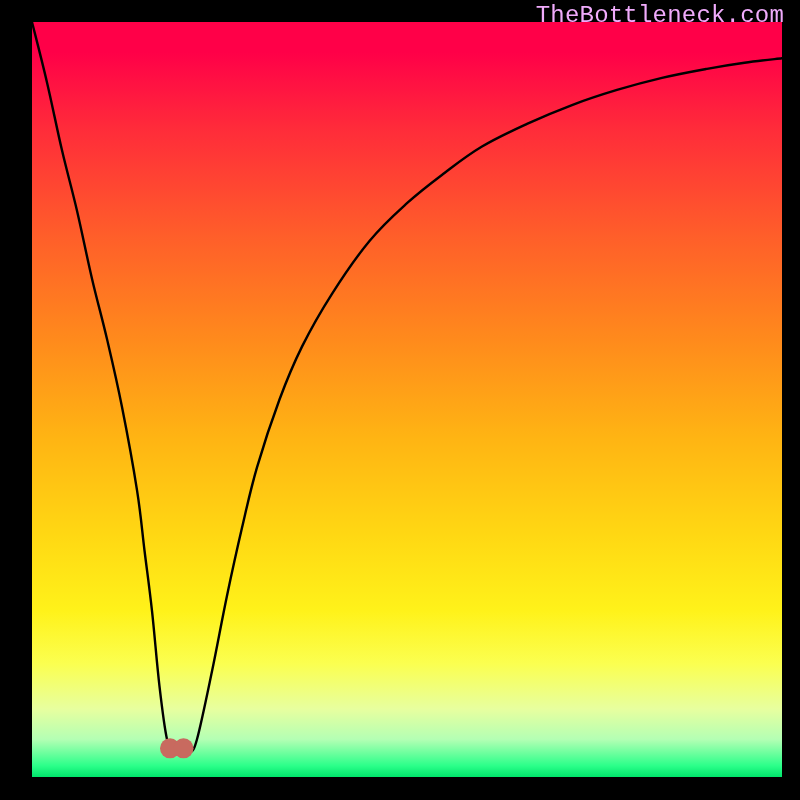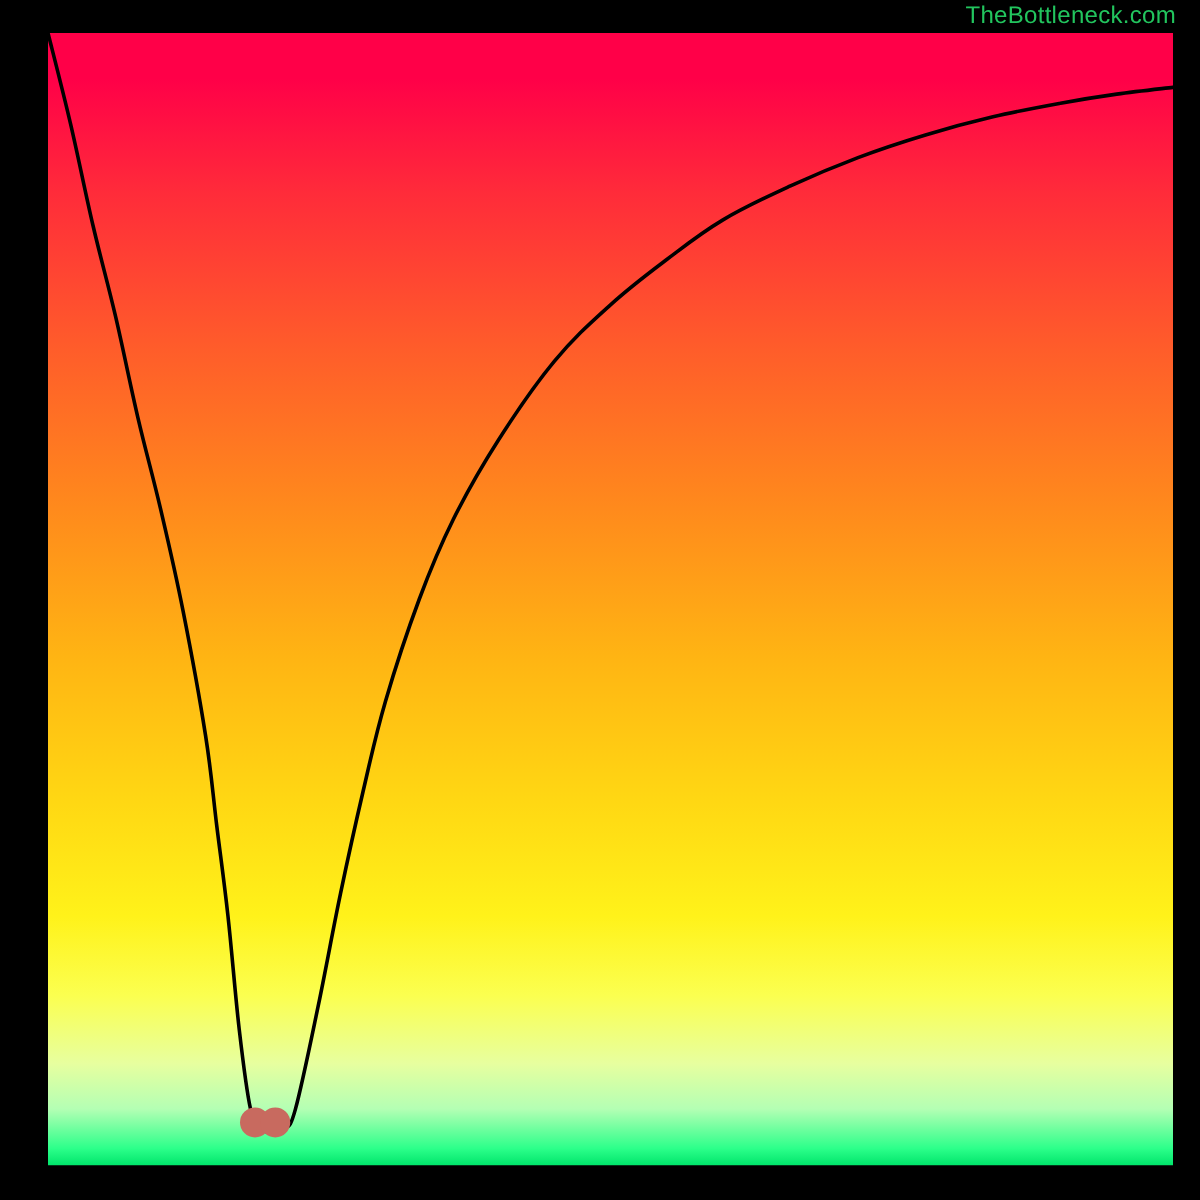--- a/index.html
+++ b/index.html
@@ -38,23 +38,23 @@
     );
   }
   .curve {
     position: absolute;
     inset: 0;
   }
   .watermark {
     position: absolute;
     right: 16px;
     top: 2px;
-    font-family: Liberation Sans, sans-serif;
-    font-size: 16px;
-    color: #22c55e;
+    font-family: Liberation Mono, monospace;
+    font-size: 24px;
+    color: #f0abfc;
     letter-spacing: 0.2px;
   }
 </style>
 </head>
 <body>
 
 <div class="frame">
   <div class="plot">
     <div class="gradient"></div>
     <svg class="curve" viewBox="0 0 750 755" preserveAspectRatio="none">

